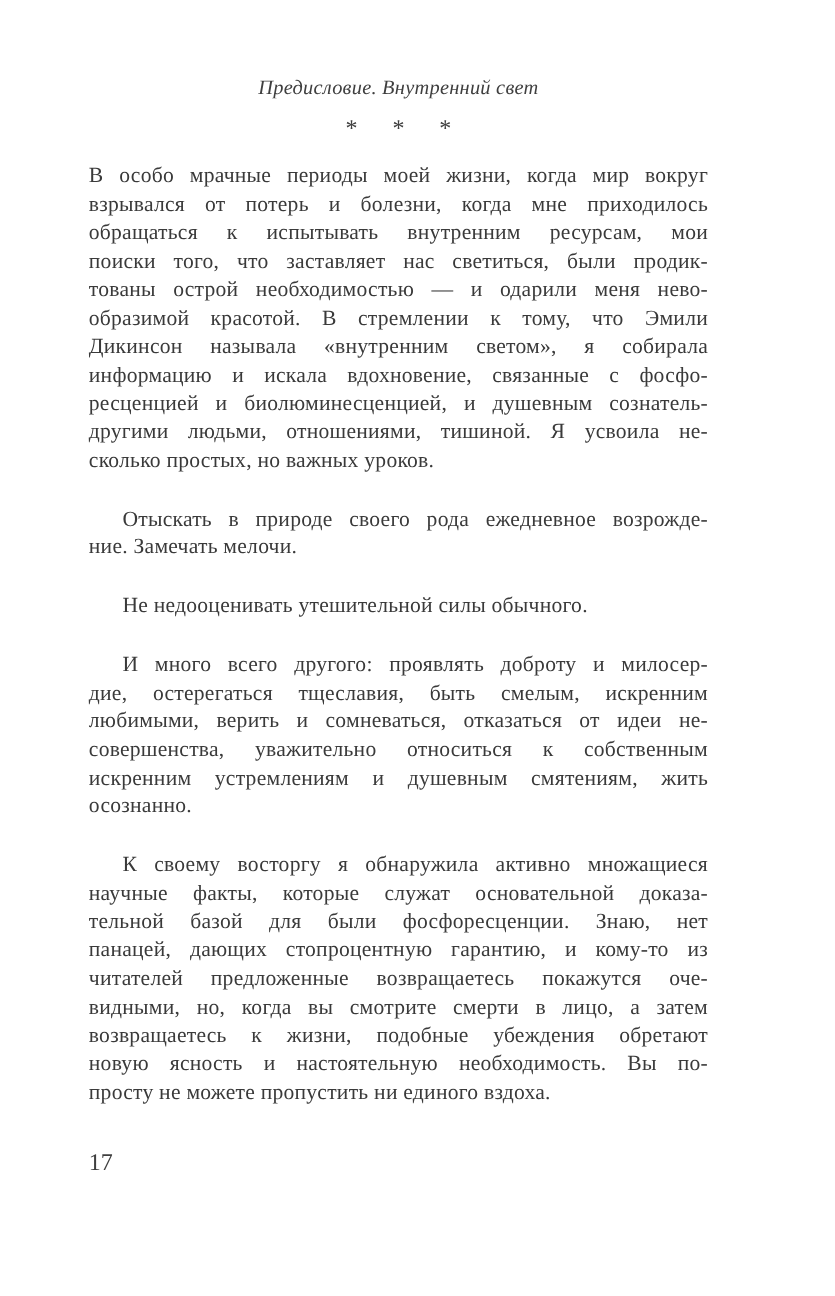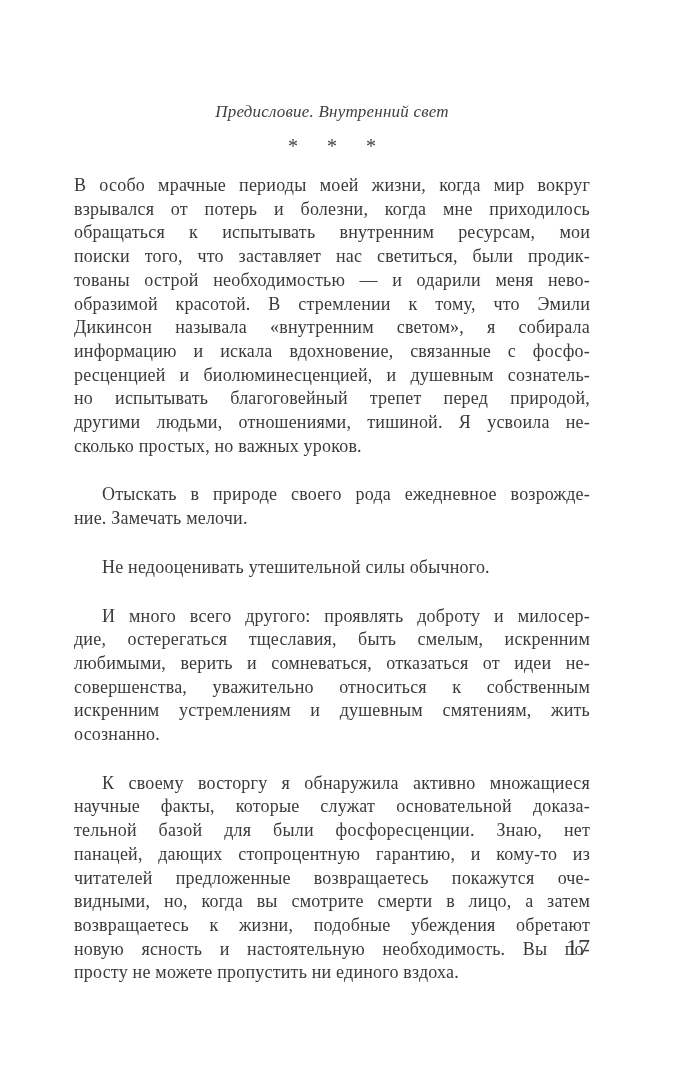--- a/index.html
+++ b/index.html
@@ -12,21 +12,21 @@
     font-family: "Liberation Serif", "DejaVu Serif", serif;
     color: #3a3a3a;
   }
   .content {
     position: absolute;
     left: 74px;
     top: 0;
     width: 516px;
   }
   .running-header {
-    margin-top: 101px;
+    margin-top: 62px;
     text-align: center;
     font-style: italic;
     font-size: 17px;
     line-height: 22px;
     color: #3f3f3f;
     letter-spacing: 0.2px;
   }
   .separator {
     margin-top: 12px;
     text-align: center;
@@ -46,25 +46,25 @@
   .line {
     text-align: justify;
     text-align-last: justify;
     white-space: normal;
   }
   .line.final {
     text-align-last: left;
   }
   .page-number {
     position: absolute;
-    top: 934px;
+    top: 958px;
     left: 74px;
     width: 516px;
-    text-align: right;
-    font-size: 24px;
+    text-align: left;
+    font-size: 20px;
     color: #3f3f3f;
   }
 </style>
 </head>
 <body>
 
 <div class="page">
   <div class="content">
     <div class="running-header">Предисловие. Внутренний свет</div>
     <div class="separator">* * *</div>
@@ -72,21 +72,20 @@
         <div class="para">
           <div class="line">В особо мрачные периоды моей жизни, когда мир вокруг</div>
           <div class="line">взрывался от потерь и болезни, когда мне приходилось</div>
           <div class="line">обращаться к испытывать внутренним ресурсам, мои</div>
           <div class="line">поиски того, что заставляет нас светиться, были продик-</div>
           <div class="line">тованы острой необходимостью — и одарили меня нево-</div>
           <div class="line">образимой красотой. В стремлении к тому, что Эмили</div>
           <div class="line">Дикинсон называла «внутренним светом», я собирала</div>
           <div class="line">информацию и искала вдохновение, связанные с фосфо-</div>
           <div class="line">ресценцией и биолюминесценцией, и душевным сознатель-</div>
-          <div class="line">но испытывать благоговейный трепет перед природой,</div>
           <div class="line">другими людьми, отношениями, тишиной. Я усвоила не-</div>
           <div class="line final">сколько простых, но важных уроков.</div>
         </div>
         <div class="para indent">
           <div class="line">Отыскать в природе своего рода ежедневное возрожде-</div>
           <div class="line final">ние. Замечать мелочи.</div>
         </div>
         <div class="para indent">
           <div class="line final">Не недооценивать утешительной силы обычного.</div>
         </div>

